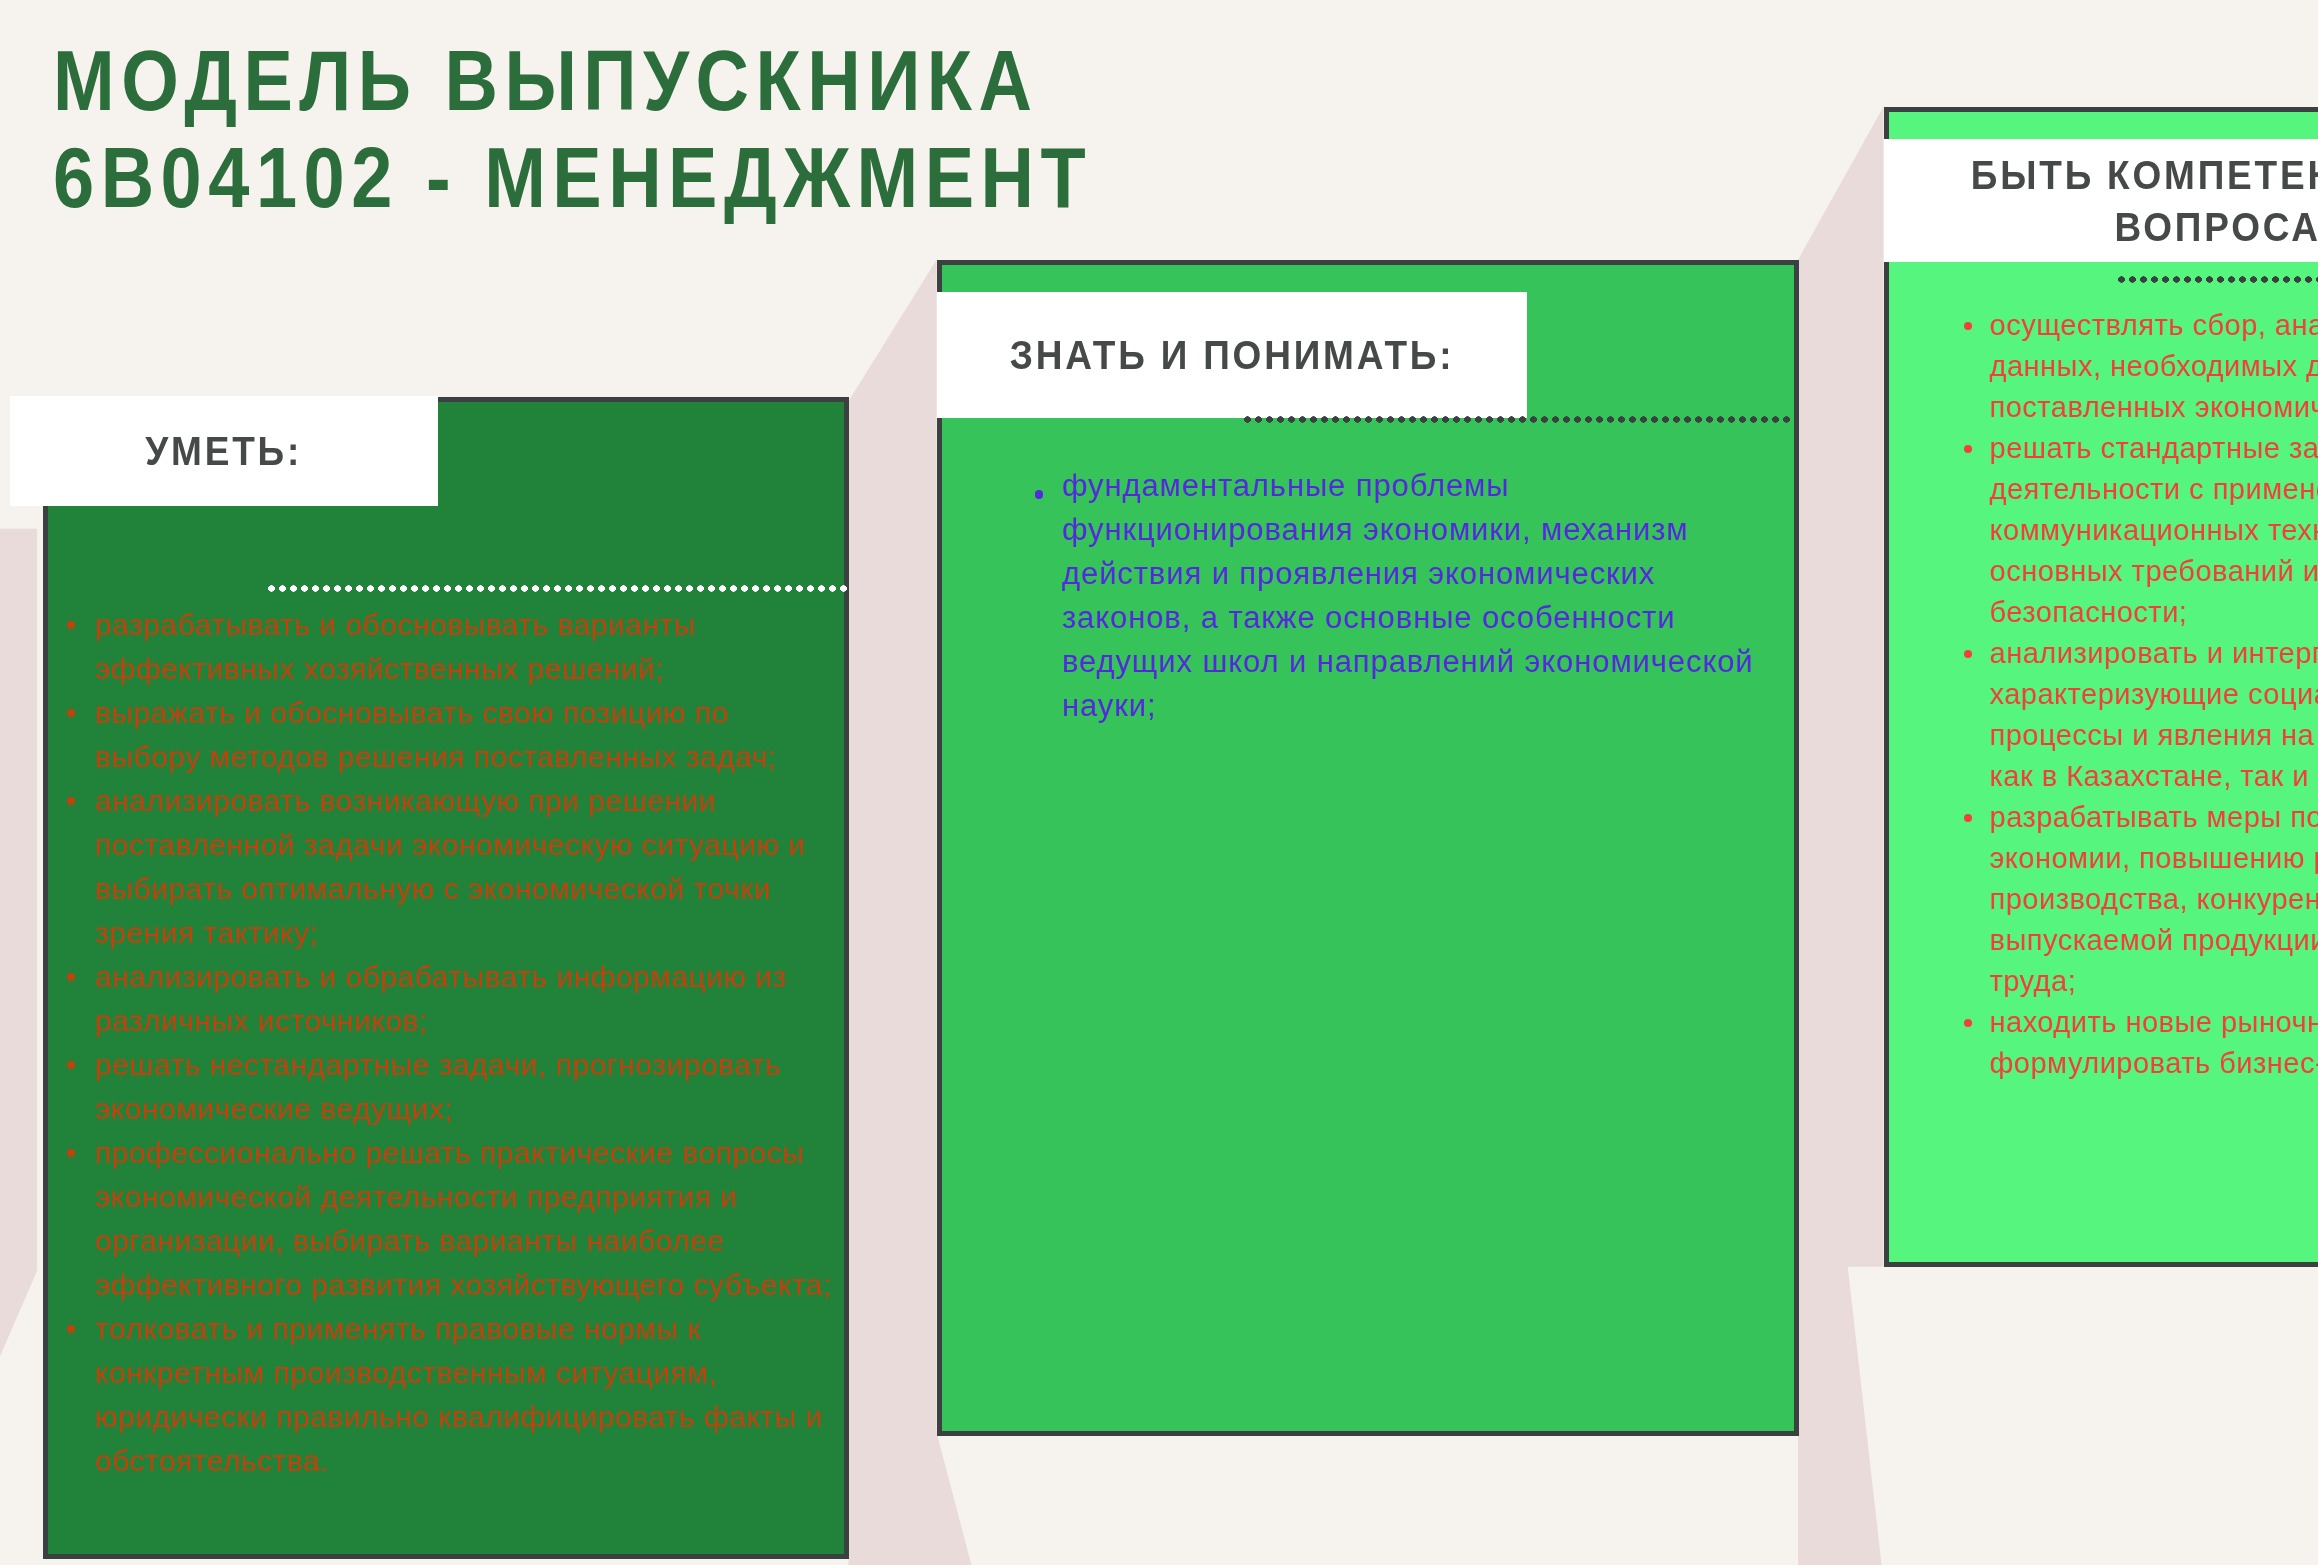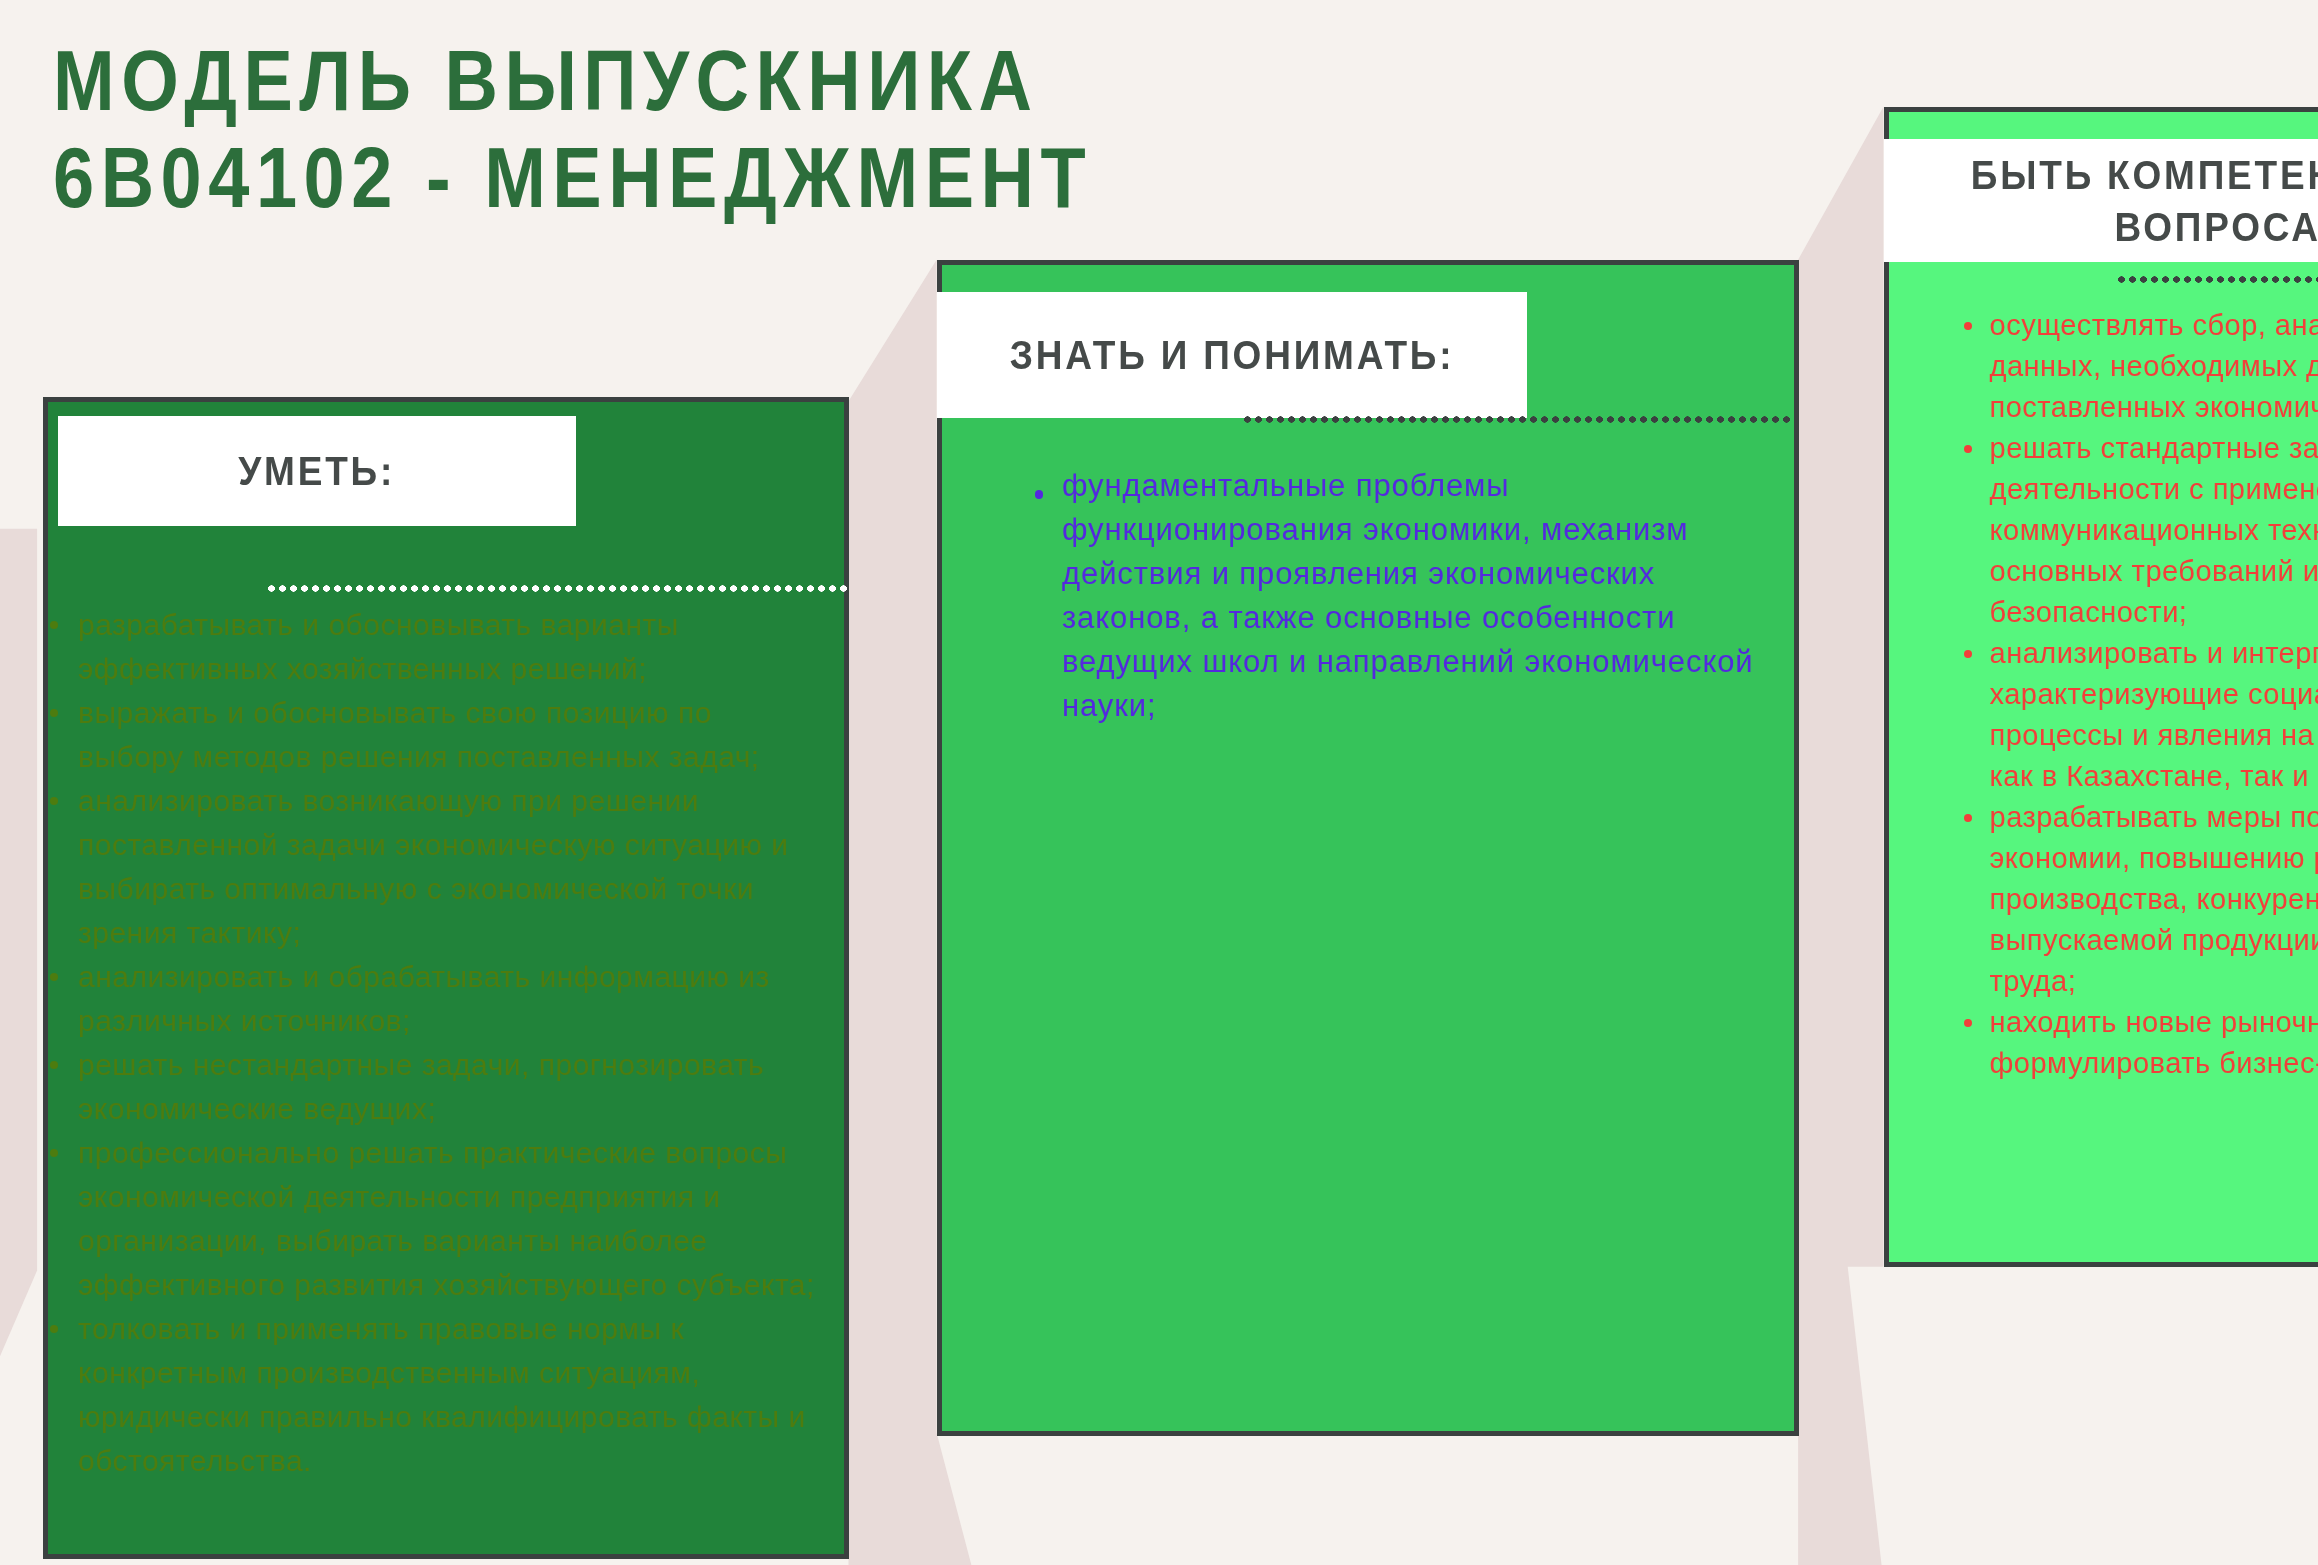--- a/index.html
+++ b/index.html
@@ -15,36 +15,36 @@
   #panel-umet{left:43px;top:397px;width:806px;height:1162px;background:#21833a;}
   #panel-znat{left:937px;top:260px;width:862px;height:1176px;background:#36c35a;}
   #panel-competent{left:1884px;top:107px;width:814px;height:1160px;background:#56f67e;}
   
   .head-box{
     position:absolute;background:#ffffff;z-index:3;
     display:flex;align-items:center;justify-content:center;text-align:center;
     color:#454a49;font-weight:bold;font-size:37px;letter-spacing:2.8px;line-height:47px;
   }
   .head-box .stretch{display:inline-block;transform:scaleY(1.12);}
-  #box-umet{left:9.7px;top:416px;width:518px;height:110px;margin-left:48px;}
+  #box-umet{left:9.7px;top:396px;width:428px;height:110px;}
   #box-znat{left:937px;top:292px;width:590px;height:126px;}
   #box-competent{left:1884px;top:139px;width:710px;height:123px;padding:0 42px;box-sizing:border-box;}
   
   .dots{position:absolute;height:7.4px;z-index:4;
     background-image:radial-gradient(circle, #3b4140 0 3.2px, transparent 3.5px);
     background-size:11px 7.4px;background-repeat:repeat-x;}
   #dots-umet{left:266px;top:585px;width:581px;
     background-image:radial-gradient(circle, #ffffff 0 3.2px, transparent 3.5px);}
   #dots-znat{left:1242px;top:416px;width:550px;}
   #dots-competent{left:2116px;top:276px;width:570px;}
   
   ul.blist{list-style:none;margin:0;padding:0;position:absolute;z-index:4;}
   ul.blist li{position:relative;}
   ul.blist li::before{content:"";position:absolute;left:0;width:8.3px;height:8.3px;border-radius:50%;background:currentColor;}
-  #list-umet{left:50px;top:603px;width:765px;color:#4d7c0f;font-size:30px;line-height:44px;letter-spacing:0.5px;}
+  #list-umet{left:67px;top:603px;width:765px;color:#c2410c;font-size:30px;line-height:44px;letter-spacing:0.5px;}
   #list-umet li{padding-left:28px;}
   #list-umet li::before{top:18px;}
   #list-znat{left:1035px;top:464px;width:741px;color:#5429de;font-size:31px;line-height:44px;letter-spacing:0.9px;}
   #list-znat li{padding-left:27px;}
   #list-znat li::before{top:26.4px;}
   #list-competent{left:1964px;top:305px;width:705px;color:#f23f3a;font-size:29px;line-height:41px;letter-spacing:0.5px;}
   #list-competent li{padding-left:25.5px;}
   #list-competent li::before{top:16.7px;}
   
   .title-line{

